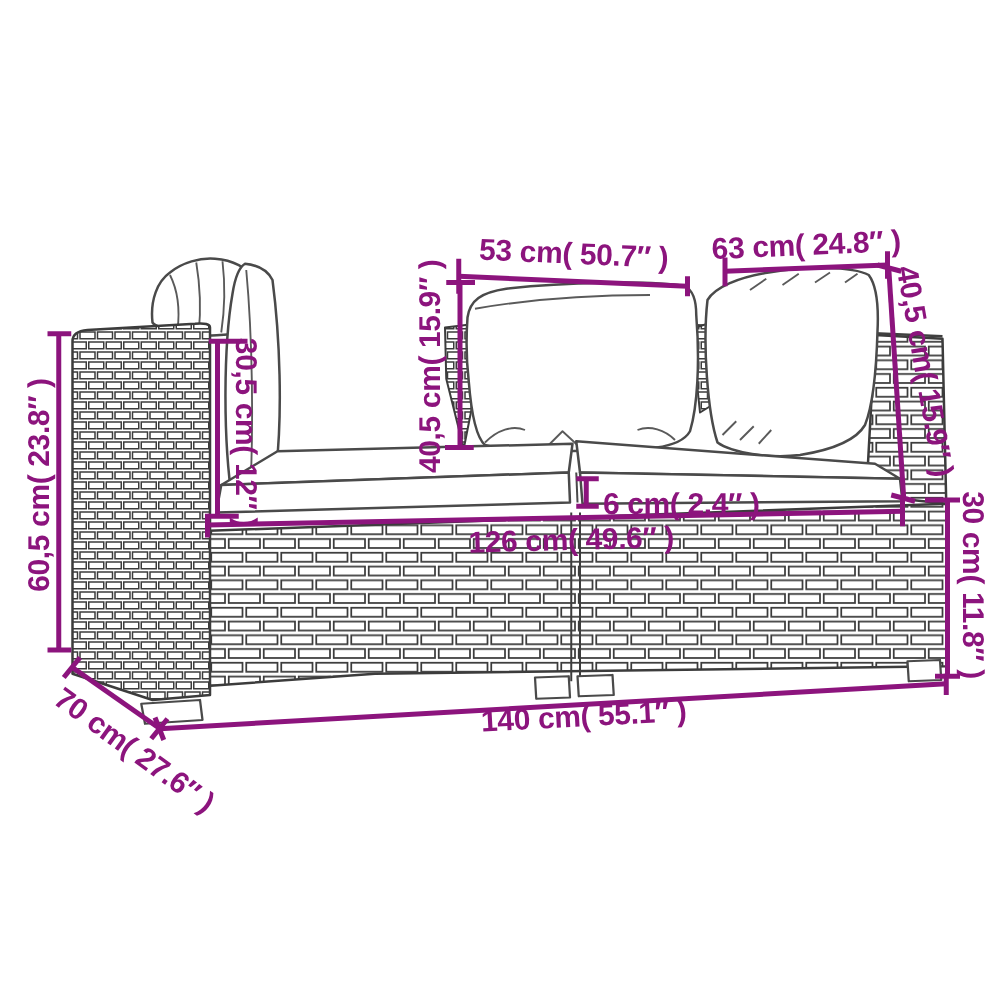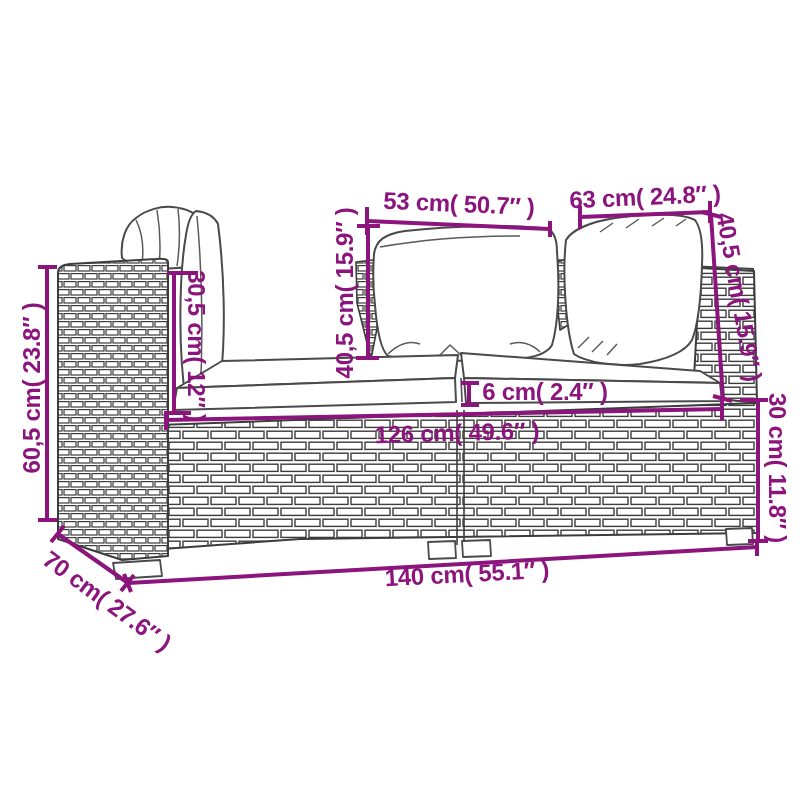--- a/index.html
+++ b/index.html
@@ -173,17 +173,17 @@
   </g>
 </svg>
 
   <div class="dim" style="left:359px;top:190px;transform:rotate(2.5deg);">53 cm( 50.7″ )</div>
   <div class="dim" style="left:545px;top:183px;transform:rotate(-2.5deg);">63 cm( 24.8″ )</div>
   <div class="dim" style="left:639px;top:283px;transform:rotate(80deg);">40,5 cm( 15.9″ )</div>
   <div class="dim" style="left:245px;top:279px;transform:rotate(-90deg);">40,5 cm( 15.9″ )</div>
   <div class="dim" style="left:96px;top:332px;transform:rotate(90deg);">30,5 cm( 12″ )</div>
   <div class="dim" style="left:-68px;top:374px;transform:rotate(-90deg);">60,5 cm( 23.8″ )</div>
   <div class="dim" style="left:677px;top:454px;transform:rotate(90deg);">30 cm( 11.8″ )</div>
-  <div class="dim" style="left:445px;top:378px;">6 cm( 2.4″ )</div>
+  <div class="dim" style="left:445px;top:390px;">6 cm( 2.4″ )</div>
   <div class="dim" style="left:357px;top:419px;transform:rotate(-1.5deg);">126 cm( 49.6″ )</div>
   <div class="dim" style="left:367px;top:560px;transform:rotate(-3deg);">140 cm( 55.1″ )</div>
   <div class="dim" style="left:7px;top:587px;transform:rotate(36deg);">70 cm( 27.6″ )</div>
 </div>
 
 </body></html>

